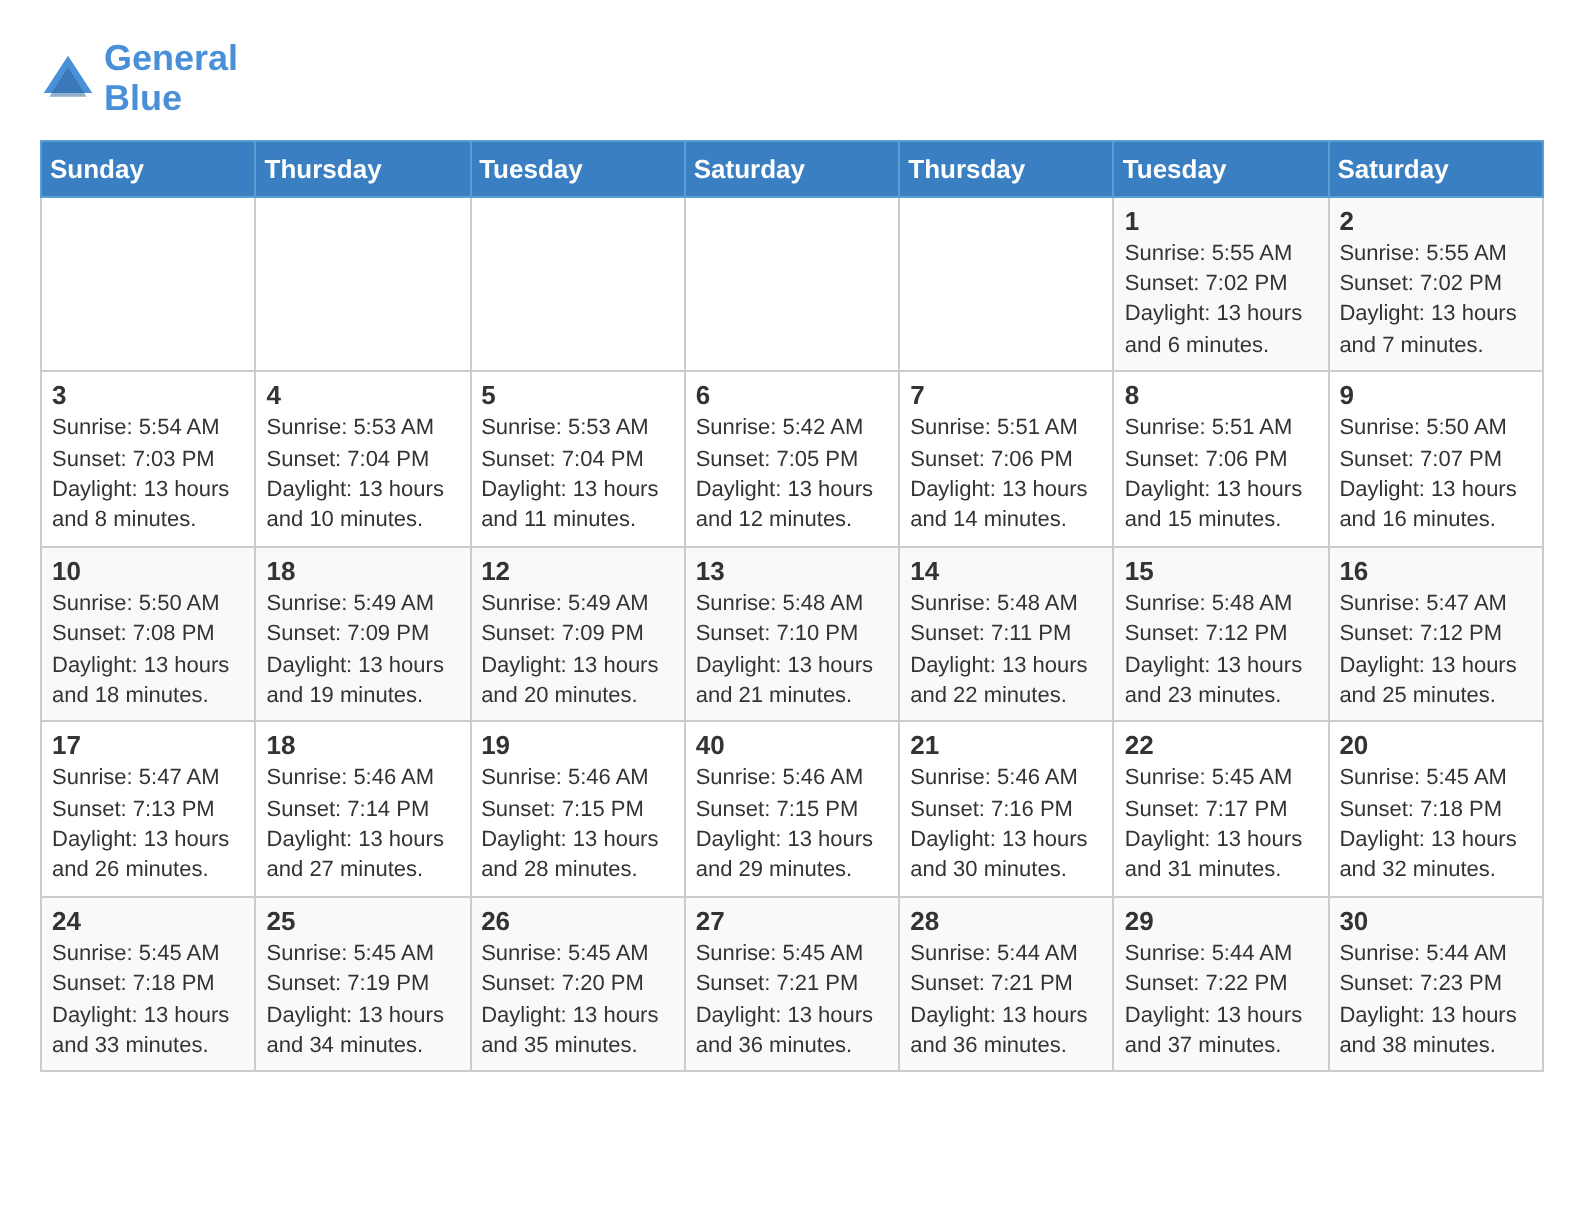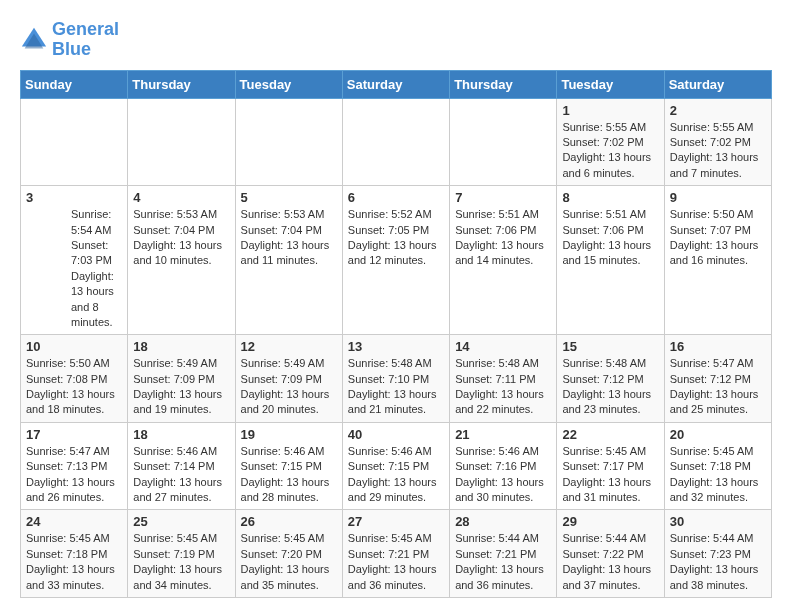--- a/index.html
+++ b/index.html
@@ -132,39 +132,39 @@
         <td>
           <span class="day-num">2</span>
           <div class="cell-text" style="white-space: pre-line;">Sunrise: 5:55 AM
 Sunset: 7:02 PM
 Daylight: 13 hours and 7 minutes.</div>
         </td>
       </tr>
       <tr>
         <td>
           <span class="day-num">3</span>
-          <div class="cell-text" style="white-space: pre-line; margin-left: 45px;">Sunrise: 5:54 AM
+          <div class="cell-text" style="white-space: pre-line;">Sunrise: 5:54 AM
 Sunset: 7:03 PM
 Daylight: 13 hours and 8 minutes.</div>
         </td>
         <td>
           <span class="day-num">4</span>
           <div class="cell-text" style="white-space: pre-line;">Sunrise: 5:53 AM
 Sunset: 7:04 PM
 Daylight: 13 hours and 10 minutes.</div>
         </td>
         <td>
           <span class="day-num">5</span>
           <div class="cell-text" style="white-space: pre-line;">Sunrise: 5:53 AM
 Sunset: 7:04 PM
 Daylight: 13 hours and 11 minutes.</div>
         </td>
         <td>
           <span class="day-num">6</span>
-          <div class="cell-text" style="white-space: pre-line;">Sunrise: 5:52 AM
+          <div class="cell-text" style="white-space: pre-line;">Sunrise: 5:42 AM
 Sunset: 7:05 PM
 Daylight: 13 hours and 12 minutes.</div>
         </td>
         <td>
           <span class="day-num">7</span>
           <div class="cell-text" style="white-space: pre-line;">Sunrise: 5:51 AM
 Sunset: 7:06 PM
 Daylight: 13 hours and 14 minutes.</div>
         </td>
         <td>

